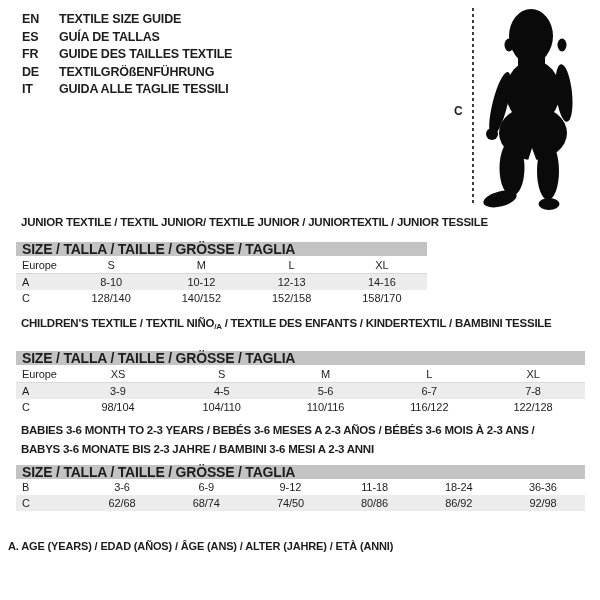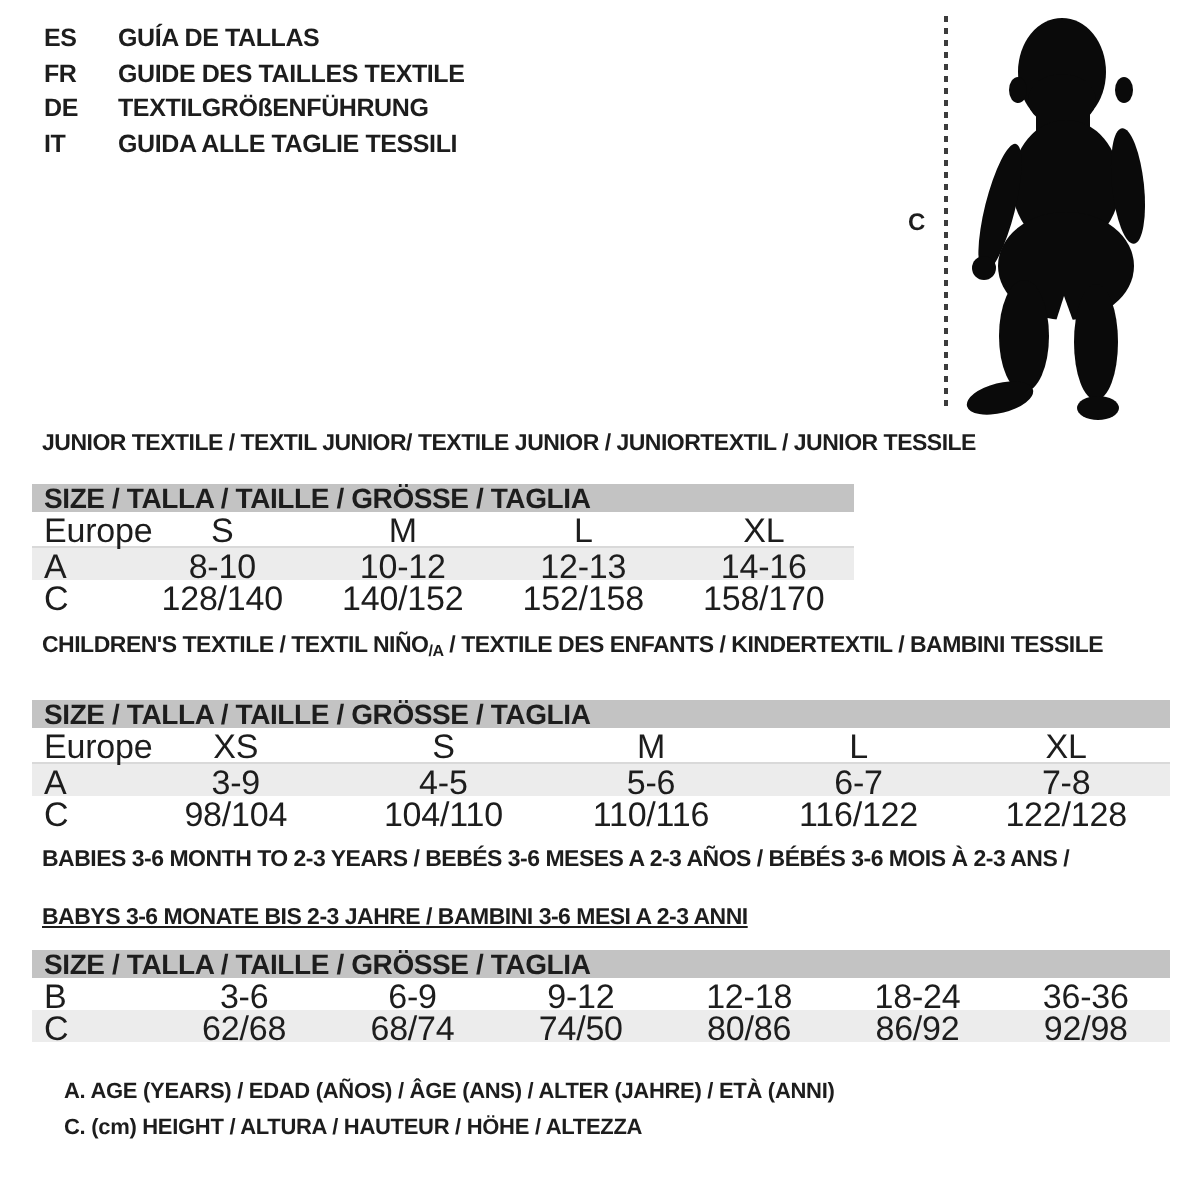--- a/index.html
+++ b/index.html
@@ -27,35 +27,39 @@
   #junior-section{top:216px;width:411px;}
   #children-section{top:317px;width:569px;}
   #babies-section{top:424px;width:569px;}
   .table-title{margin:0 0 0 5px;font-size:11.5px;font-weight:700;letter-spacing:-0.25px;line-height:13px;white-space:nowrap;}
   .title-sub{font-size:8px;vertical-align:-2px;}
   #junior-section .size-table{margin-top:13px;}
   #children-section .size-table{margin-top:18px;}
   #babies-section .size-table{margin-top:9px;}
   .size-header{height:14px;background:var(--bar);font-weight:700;font-size:14px;line-height:14px;
     padding-left:6px;letter-spacing:-0.2px;}
-  .trow{display:grid;align-items:center;font-size:17px;height:16px;letter-spacing:-0.1px;}
+  .trow{display:grid;align-items:center;font-size:11px;height:16px;letter-spacing:-0.1px;}
   .trow.first{height:17px;border-bottom:1px solid #d9d9d9;}
   .trow.striped{background:var(--stripe);}
   .cols4{grid-template-columns:50px repeat(4,1fr);}
   .cols5{grid-template-columns:50px repeat(5,1fr);}
   .cols6{grid-template-columns:64px repeat(6,1fr);}
   .rlabel{padding-left:6px;text-align:left;}
   .cell{text-align:center;}
   
-  .legend{position:absolute;left:32px;top:537px;font-weight:700;font-size:11px;line-height:18.4px;letter-spacing:-0.15px;}
+  .legend{position:absolute;left:8px;top:537px;font-weight:700;font-size:11px;line-height:18.4px;letter-spacing:-0.15px;}
 </style>
 </head>
 <body>
 
 <div class="lang-list">
+  <div class="lang-row">
+    <span class="lang-code">EN</span>
+    <span class="lang-label">TEXTILE SIZE GUIDE</span>
+  </div>
   <div class="lang-row">
     <span class="lang-code">ES</span>
     <span class="lang-label">GUÍA DE TALLAS</span>
   </div>
   <div class="lang-row">
     <span class="lang-code">FR</span>
     <span class="lang-label">GUIDE DES TAILLES TEXTILE</span>
   </div>
   <div class="lang-row">
     <span class="lang-code">DE</span>
@@ -141,40 +145,39 @@
       <span class="cell">104/110</span>
       <span class="cell">110/116</span>
       <span class="cell">116/122</span>
       <span class="cell">122/128</span>
     </div>
   </div>
 </section>
 
 <section id="babies-section" class="table-section">
   <h2 class="table-title">BABIES 3-6 MONTH TO 2-3 YEARS / BEBÉS 3-6 MESES A 2-3 AÑOS / BÉBÉS 3-6 MOIS À 2-3 ANS /</h2>
-  <h2 class="table-title" style="margin-top:16px;text-decoration:underline;">BABYS 3-6 MONATE BIS 2-3 JAHRE / BAMBINI 3-6 MESI A 2-3 ANNI</h2>
+  <h2 class="table-title" style="margin-top:6px;">BABYS 3-6 MONATE BIS 2-3 JAHRE / BAMBINI 3-6 MESI A 2-3 ANNI</h2>
   <div class="size-table">
     <div class="size-header">SIZE / TALLA / TAILLE / GRÖSSE / TAGLIA</div>
     <div class="trow cols6">
       <span class="rlabel">B</span>
       <span class="cell">3-6</span>
       <span class="cell">6-9</span>
       <span class="cell">9-12</span>
-      <span class="cell">12-18</span>
+      <span class="cell">11-18</span>
       <span class="cell">18-24</span>
       <span class="cell">36-36</span>
     </div>
     <div class="trow cols6 striped">
       <span class="rlabel">C</span>
       <span class="cell">62/68</span>
       <span class="cell">68/74</span>
       <span class="cell">74/50</span>
       <span class="cell">80/86</span>
       <span class="cell">86/92</span>
       <span class="cell">92/98</span>
     </div>
   </div>
 </section>
 
 <div class="legend">
   <div>A. AGE (YEARS) / EDAD (AÑOS) / ÂGE (ANS) / ALTER (JAHRE) / ETÀ (ANNI)</div>
-  <div>C. (cm) HEIGHT / ALTURA / HAUTEUR / HÖHE / ALTEZZA</div>
 </div>
 
 </body></html>

